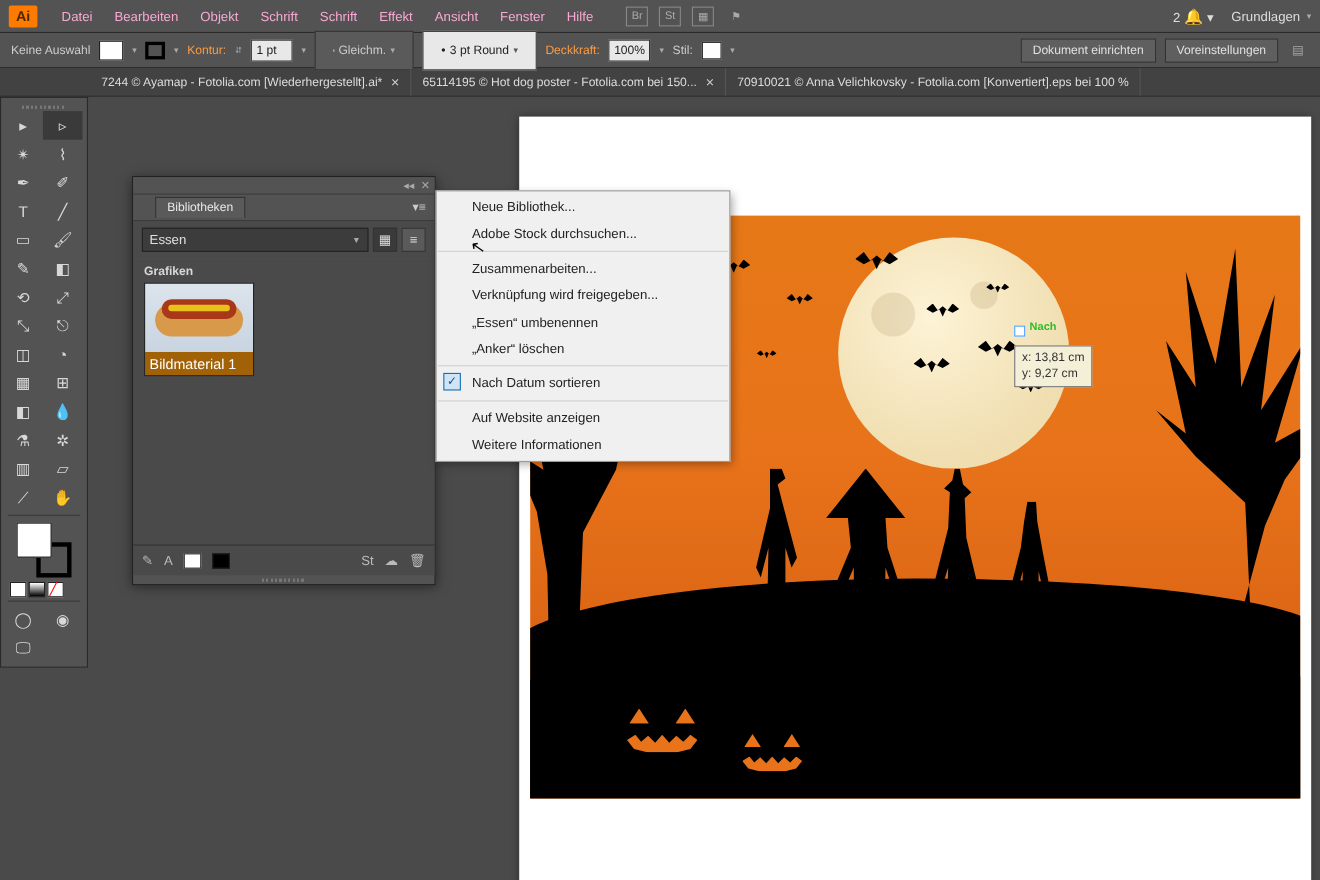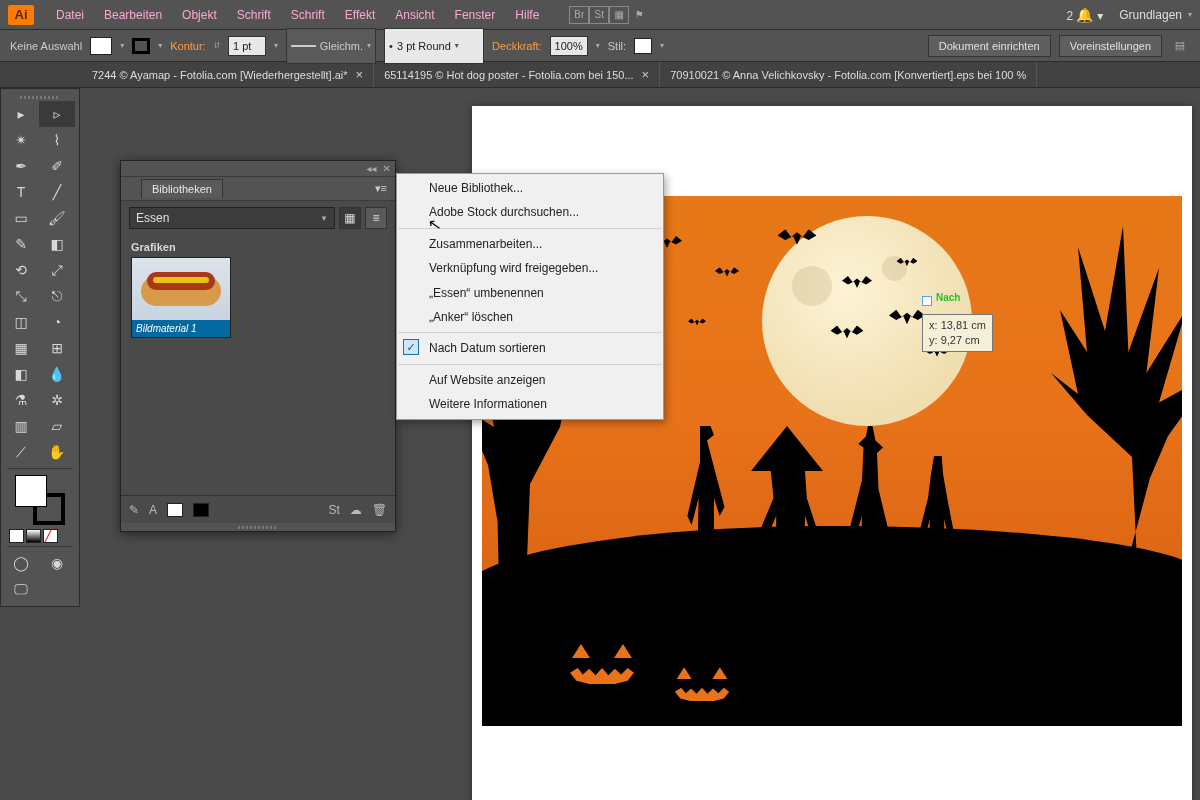--- a/index.html
+++ b/index.html
@@ -2,33 +2,33 @@
 <html><head>
 <meta charset="utf-8">
 <style>
 * { margin:0; padding:0; box-sizing:border-box; font-family:"Segoe UI",Tahoma,sans-serif; user-select:none; }
 body { background:#4a4a4a; width:1200px; height:800px; overflow:hidden; position:relative; color:#ccc; font-size:12px; }
 
 
 .menubar { height:30px; background:#535353; display:flex; align-items:center; padding:0 8px; border-bottom:1px solid #2a2a2a; }
 .app-logo { width:26px; height:20px; background:#ff7b00; color:#4a2800; font-weight:bold; font-size:13px; display:flex; align-items:center; justify-content:center; border-radius:2px; margin-right:12px; }
 .menu-item { padding:4px 10px; color:#f9a8d4; cursor:default; }
-.menu-icons { margin-left:20px; display:flex; align-items:flex-start; }
+.menu-icons { margin-left:20px; display:flex; gap:10px; align-items:flex-start; }
 .menu-icon-box { width:20px; height:18px; border:1px solid #888; display:flex; align-items:center; justify-content:center; font-size:10px; color:#aaa; }
 .menu-right { margin-left:auto; display:flex; align-items:center; gap:16px; color:#ddd; }
 .bell { font-size:14px; }
 .workspace-sel { display:flex; align-items:center; gap:6px; }
 
 
 .controlbar { height:32px; background:#535353; display:flex; align-items:center; padding:0 10px; gap:8px; border-bottom:1px solid #2a2a2a; font-size:11px; }
 .ctrl-label { color:#ccc; white-space:nowrap; }
 .ctrl-label.orange { color:#ff9a3c; }
 .swatch { width:22px; height:18px; background:#fff; border:1px solid #222; }
 .swatch.sm { width:18px; height:16px; }
-.ctrl-drop { height:36px; background:#5a5a5a; border:1px solid #333; display:flex; align-items:center; padding:0 4px; gap:4px;text-align:center; }
+.ctrl-drop { height:36px; background:#5a5a5a; border:1px solid #333; display:flex; align-items:center; padding:0 16px; gap:4px;text-align:center; }
 .drop-arrow { font-size:8px; color:#aaa; }
 .ctrl-input { height:20px; background:#e8e8e8; color:#222; border:1px solid #333; padding:0 4px; display:flex; align-items:center; min-width:38px;text-align:center; }
 .ctrl-btn { height:22px; background:#5f5f5f; border:1px solid #333; padding:0 10px; display:flex; align-items:center; color:#e0e0e0; }
 
 
 .tabbar { height:26px; background:#424242; display:flex; align-items:stretch; padding-left:82px; font-size:11px; border-bottom:1px solid #2a2a2a; overflow:hidden; }
 .doc-tab { display:flex; align-items:center; padding:0 10px; color:#ddd; border-right:1px solid #555; gap:8px; white-space:nowrap; max-width:380px; overflow:hidden; }
 .doc-tab .close { color:#ccc; font-size:13px; }
 
 
@@ -82,21 +82,21 @@
 .view-btn { width:22px; height:22px; border:1px solid #333; background:#5a5a5a; display:flex; align-items:center; justify-content:center; font-size:12px; color:#ddd; }
 .view-btn.active { background:#3a3a3a; }
 .lib-body { background:#4a4a4a; padding:6px 10px; min-height:260px; }
 .lib-section { font-size:11px; color:#d8d8d8; margin-bottom:4px; font-weight:600; }
 .thumb { width:100px; border:1px solid #222; background:#5a5a5a; }
 .thumb-img { height:62px; background:linear-gradient(#dce4ec,#c8d4e0); display:flex; align-items:center; justify-content:center; }
 .hotdog { width:80px; height:34px; position:relative; }
 .hd-bun { position:absolute; inset:4px 0 0 0; background:#d89a4a; border-radius:20px; }
 .hd-saus { position:absolute; left:6px; right:6px; top:0; height:18px; background:#a83818; border-radius:12px; }
 .hd-must { position:absolute; left:12px; right:12px; top:5px; height:6px; background:#e8c21a; border-radius:4px; }
-.thumb-label { background:#0369a1; color:#fff; font-size:10px; padding:3px 4px;font-style:italic; }
+.thumb-label { background:#a16207; color:#fff; font-size:13px; padding:3px 4px; }
 .panel-footer { height:28px; background:#4a4a4a; border-top:1px solid #333; display:flex; align-items:center; padding:0 8px; gap:10px; }
 .footer-icon { color:#bbb; font-size:12px; }
 .footer-sw { width:16px; height:14px; border:1px solid #222; }
 
 
 .ctx-menu { position:absolute; background:#f0f0f0; border:1px solid #9a9a9a; box-shadow:2px 3px 8px rgba(0,0,0,.35); color:#222; font-size:12px; padding:2px 0; min-width:268px; }
 .ctx-item { padding:5px 18px 5px 32px; position:relative; line-height:1.2; }
 .ctx-sep { height:1px; background:#d0d0d0; margin:3px 1px; }
 .ctx-check { position:absolute; left:6px; top:3px; width:16px; height:16px; border:1px solid #1a6fb0; background:#cfe5f6; color:#1a4f80; display:flex; align-items:center; justify-content:center; font-size:11px; }
 .cursor { position:absolute; font-size:16px; color:#000; pointer-events:none; transform:rotate(-10deg); }

